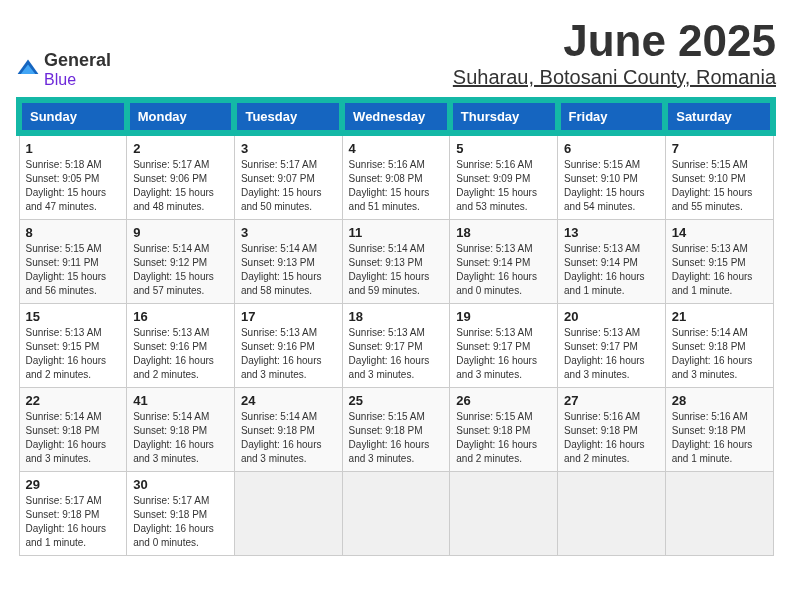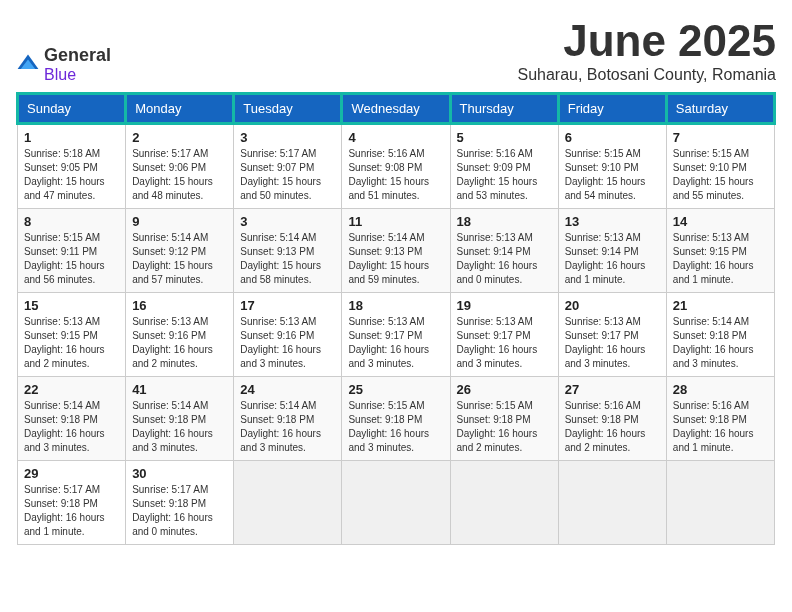--- a/index.html
+++ b/index.html
@@ -37,36 +37,37 @@
     }
     .title-area {
       text-align: right;
     }
     .month-title {
       font-size: 44px;
       font-weight: bold;
       color: #333;
     }
     .location-title {
-      font-size: 16px;
+      font-size: 20px;
       color: #333;
+      text-decoration: underline;
     }
     .calendar-table {
       width: 100%;
       border-collapse: collapse;
       border: 1px solid #ccc;
     }
     .calendar-table th {
       background-color: #1565c0;
       color: #fff;
       text-align: left;
       padding: 6px 8px;
       font-size: 13px;
-      font-weight: normal;
-      border: 3px solid #14b8a6;
+      font-weight: bold;
+      border: 6px solid #14b8a6;
     }
     .calendar-table td {
       vertical-align: top;
       padding: 5px 6px;
       border: 1px solid #ccc;
       width: calc(100% / 7);
       min-height: 80px;
       background: #fff;
     }
     .calendar-table tr:nth-child(even) td {

